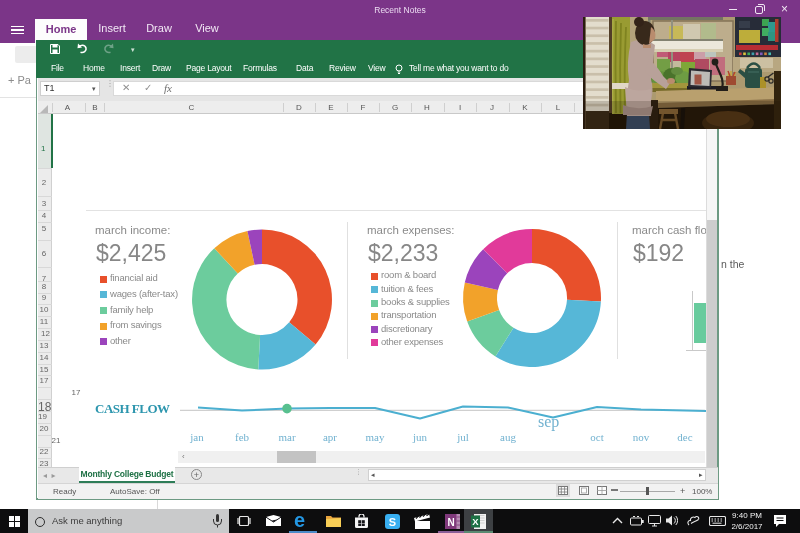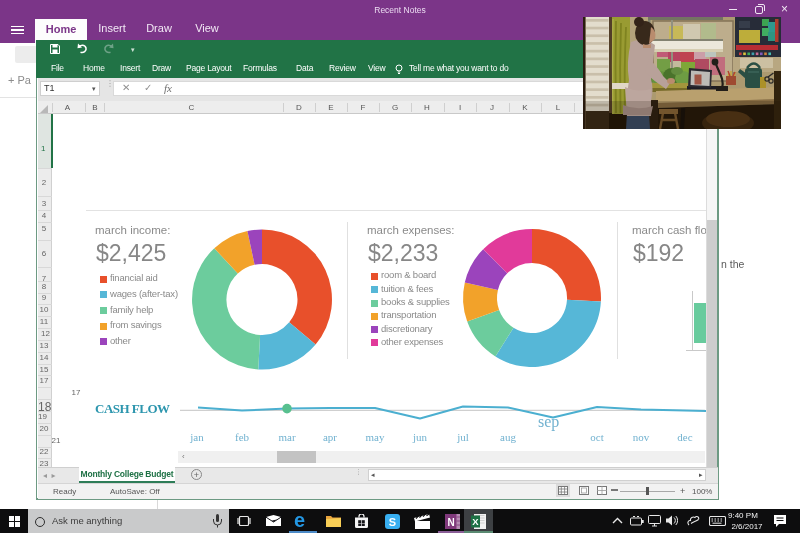--- a/index.html
+++ b/index.html
@@ -513,21 +513,21 @@
 <path d="M8 2.5 a4 4 0 0 1 0 6 M9.8 1 a6.5 6.5 0 0 1 0 9" stroke="#e8e8e8" stroke-width="1" fill="none"></path>
 </svg>
 <svg class="ab" style="left:687px;top:514px;" width="13" height="13" viewBox="0 0 13 13">
 <path d="M2 11 C0 9 1 6 3.5 6.5 C3 4 6 2 8 3.5 C9.5 1.5 12.5 3 11.5 5.5" stroke="#e8e8e8" stroke-width="1.1" fill="none"></path>
 <path d="M4 9.5 c3 -2 5 -2 7.5 -4" stroke="#e8e8e8" stroke-width="1.1" fill="none"></path>
 </svg>
 <svg class="ab" style="left:709px;top:516px;" width="17" height="10" viewBox="0 0 17 10">
 <rect x="0.5" y="0.5" width="16" height="9" rx="1.2" fill="none" stroke="#e8e8e8" stroke-width="1.1"></rect>
 <path d="M2.5 3 h1.5 M5.5 3 h1.5 M8.5 3 h1.5 M11.5 3 h1.5 M2.5 5 h1.5 M5.5 5 h1.5 M8.5 5 h1.5 M11.5 5 h1.5 M3.5 7.2 h9" stroke="#e8e8e8" stroke-width="1"></path>
 </svg>
-<div class="ab" style="left:728px;top:511px;width:38px;height:9px;color:#f2f2f2;font-size:8px;">9:40 PM</div>
+<div class="ab" style="left:728px;top:511px;width:38px;height:9px;color:#f2f2f2;font-size:8px;text-align:center;">9:40 PM</div>
 <div class="ab" style="left:728px;top:522px;width:38px;height:9px;color:#f2f2f2;font-size:8px;text-align:center;">2/6/2017</div>
 <svg class="ab" style="left:773px;top:514px;" width="14" height="14" viewBox="0 0 14 14">
 <path d="M1 1 h12 v9 h-7 l-3 3 v-3 h-2 Z" fill="#fff"></path>
 <path d="M3.5 4 h7 M3.5 6.5 h7" stroke="#0d0d0e" stroke-width="1"></path>
 </svg>
 </div>
 
 </div>
 
 </body></html>

